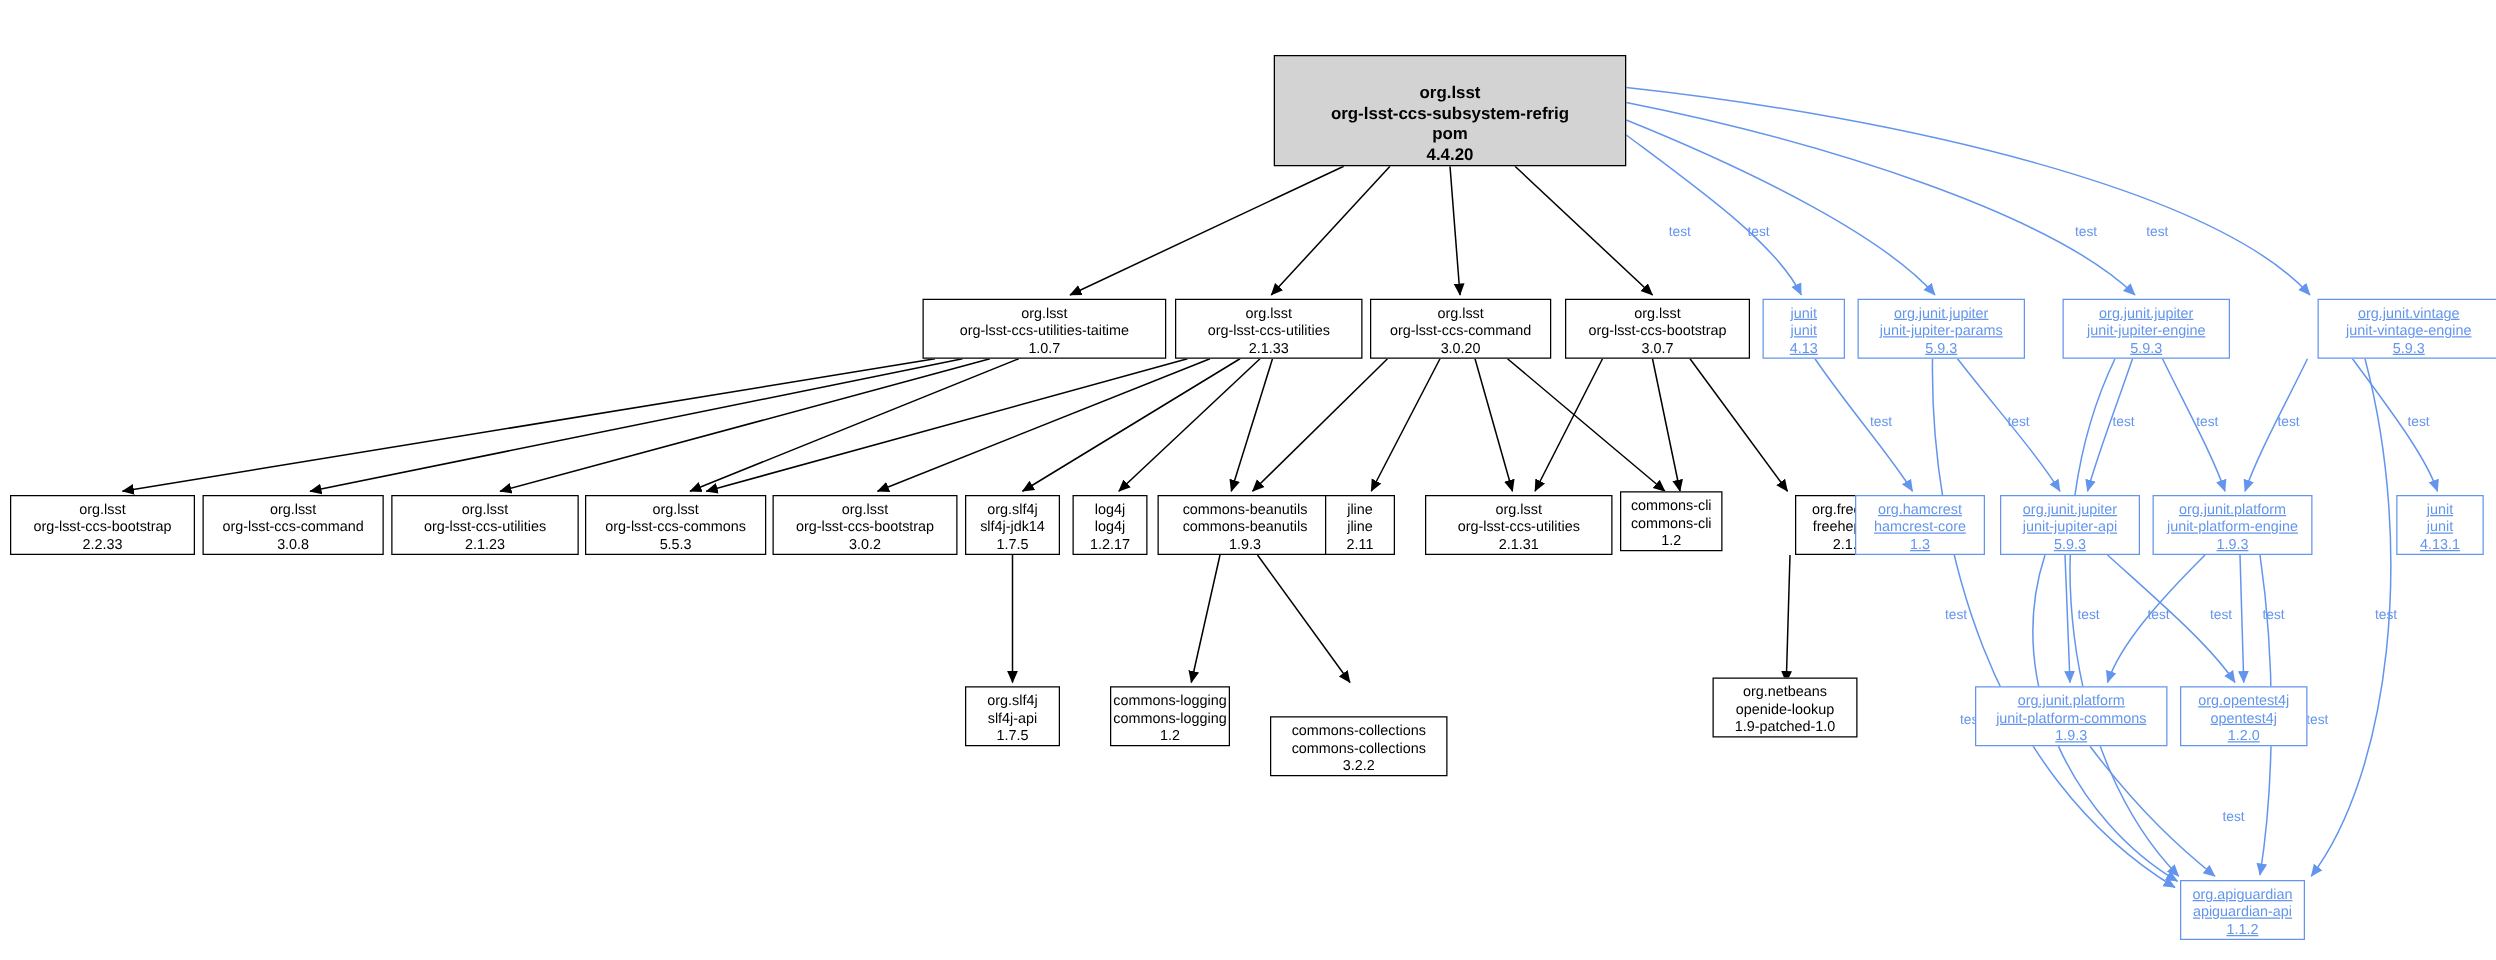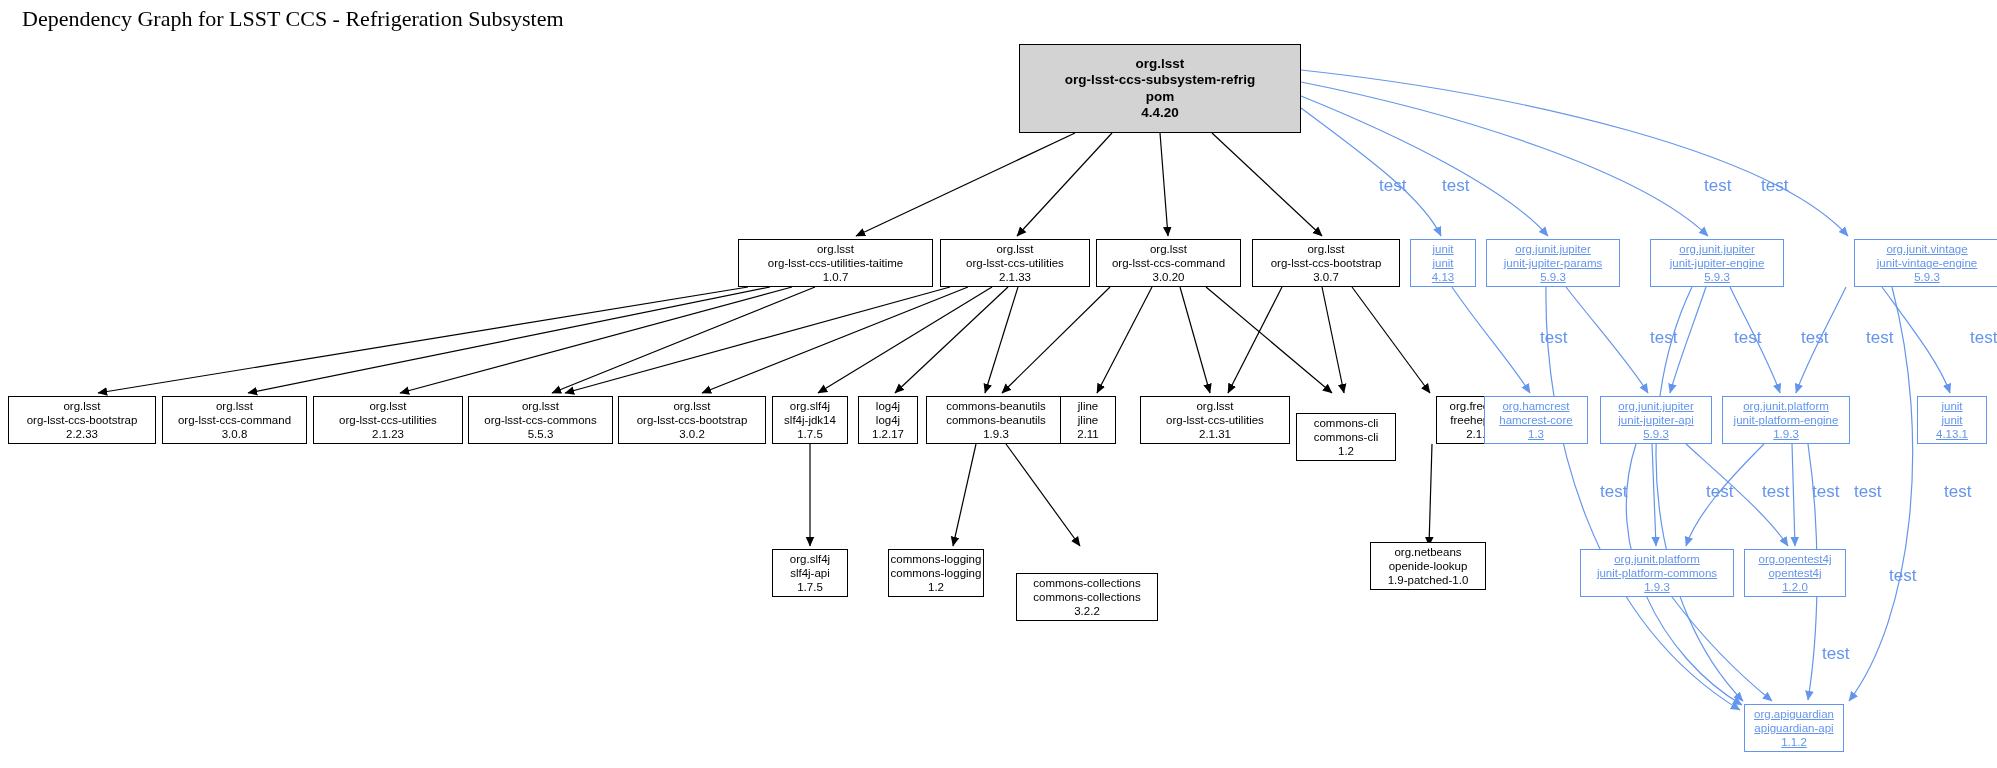--- a/index.html
+++ b/index.html
@@ -10,37 +10,36 @@
   }
   #title {
     position:absolute; left:22px; top:6px;
     font-family:"Liberation Serif", serif; font-size:22px; color:#000;
   }
   #edges { position:absolute; left:0; top:0; }
   path.be { stroke:#000000; stroke-width:1.2; fill:none; }
   path.ue { stroke:#6495ED; stroke-width:1.2; fill:none; }
   .node {
     position:absolute; height:48px; border:1px solid #000; background:#fff;
-    display:flex; flex-direction:column; align-items:center; justify-content:center;
+    display:flex; flex-direction:column; align-items:center; justify-content:flex-end;
     font-size:11.5px; line-height:14px; text-align:center; white-space:nowrap; overflow:hidden;
     color:#000;
   }
   .node.blue { border-color:#6495ED; color:#6495ED;text-decoration:underline; }
   .node.root {
     height:89px; background:#d3d3d3; font-weight:bold;
     font-size:13.5px; line-height:16.5px;
   }
-  .elabel { position:absolute; color:#6495ED; font-size:17px; line-height:12px;margin-left:44px; }
+  .elabel { position:absolute; color:#6495ED; font-size:11px; line-height:12px; }
 </style>
 </head>
 <body>
 
 <div id="canvas">
 
-  <div id="title">Dependency Graph for LSST CCS - Refrigeration Subsystem</div>
 
   <svg id="edges" width="1997" height="768">
     <defs>
       <marker id="mb" viewBox="0 0 10 10" refX="8.5" refY="5" markerWidth="9" markerHeight="9" orient="auto">
         <path d="M0,1 L9,5 L0,9 z" fill="#000000"></path>
       </marker>
       <marker id="mu" viewBox="0 0 10 10" refX="8.5" refY="5" markerWidth="9" markerHeight="9" orient="auto">
         <path d="M0,1 L9,5 L0,9 z" fill="#6495ED"></path>
       </marker>
     </defs>
@@ -203,21 +202,21 @@
   <div class="node" style="left:1060px;top:396px;width:56px">
     <div>jline</div>
     <div>jline</div>
     <div>2.11</div>
   </div>
   <div class="node" style="left:1140px;top:396px;width:150px">
     <div>org.lsst</div>
     <div>org-lsst-ccs-utilities</div>
     <div>2.1.31</div>
   </div>
-  <div class="node" style="left:1296px;top:413px;width:100px">
+  <div class="node" style="left:1296px;top:393px;width:82px">
     <div>commons-cli</div>
     <div>commons-cli</div>
     <div>1.2</div>
   </div>
   <div class="node" style="left:1436px;top:396px;width:86px">
     <div>org.freehep</div>
     <div>freehep-util</div>
     <div>2.1.3</div>
   </div>
   <div class="node blue" style="left:1484px;top:396px;width:104px">

